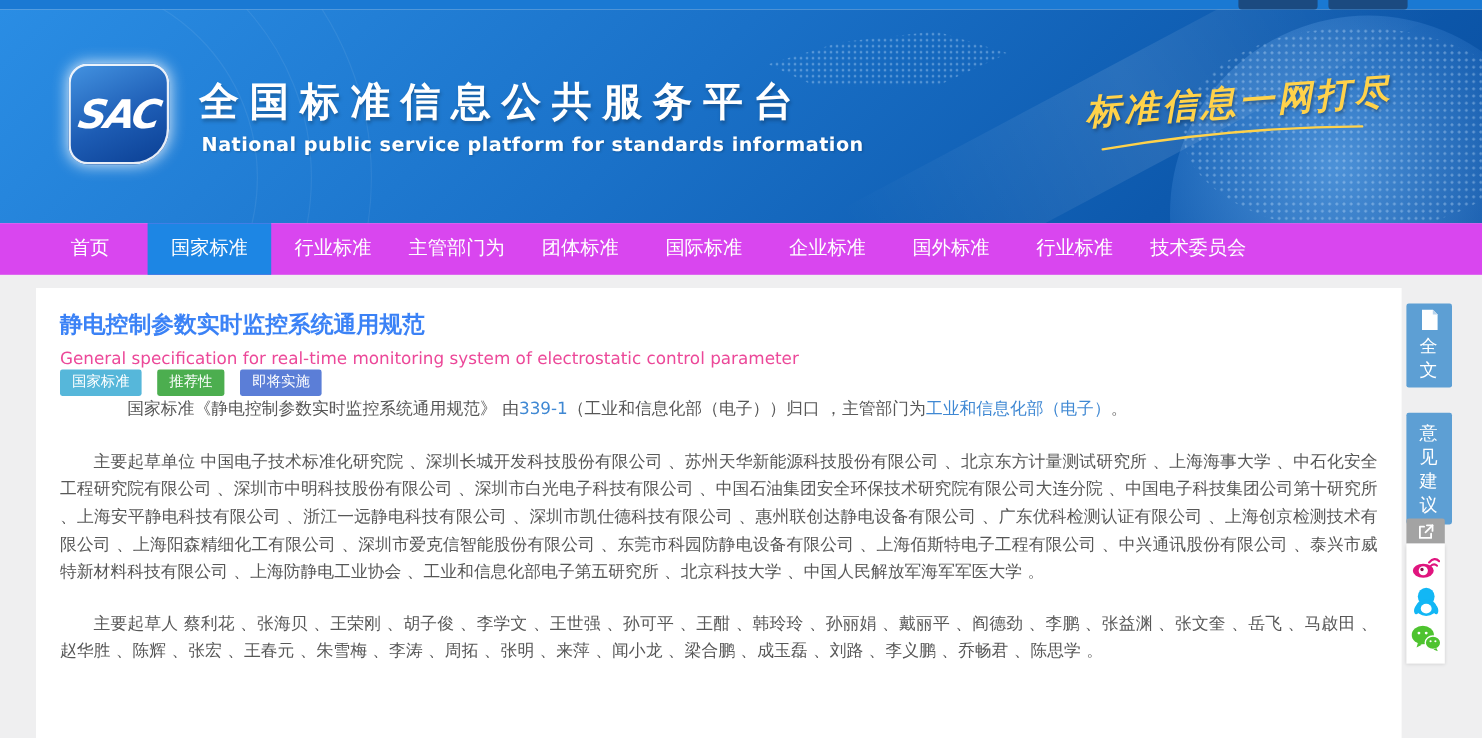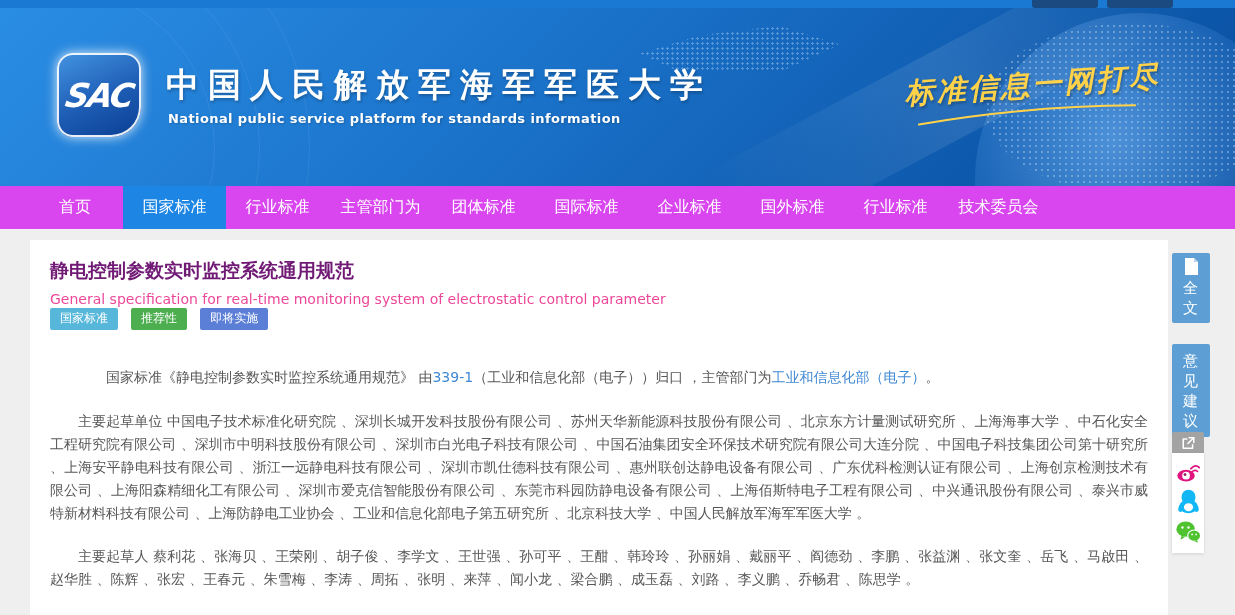--- a/index.html
+++ b/index.html
@@ -30,40 +30,40 @@
            clip-path:polygon(0 60%,30% 20%,70% 0,100% 40%,70% 100%,20% 100%); }
 
   .logo { position:absolute; left:57px; top:45px; width:84px; height:84px; cursor:pointer;
           background:linear-gradient(155deg,#4494e2 0%,#1d5cb4 55%,#0a3e92 100%);
           border-radius:16px 16px 30px 16px; box-shadow:0 0 12px rgba(255,255,255,.85), inset 0 0 0 2px rgba(255,255,255,.9);
           display:flex; align-items:center; justify-content:center; }
   .logo span { color:#fff; font-size:33px; font-weight:bold; font-style:italic; letter-spacing:-2px; transform:skewX(-10deg); }
 
   .h-title { position:absolute; left:166px; top:55px; color:#fff; font-size:33px; font-weight:bold; letter-spacing:9px;
              text-shadow:1px 2px 3px rgba(0,0,0,.25); white-space:nowrap; }
-  .h-sub   { position:absolute; left:168px; top:103px; color:#fff; font-size:13px; font-weight:bold; letter-spacing:.4px;
+  .h-sub   { position:absolute; left:168px; top:103px; color:#fff; font-size:16px; font-weight:bold; letter-spacing:.4px;
              text-shadow:1px 1px 2px rgba(0,0,0,.2); white-space:nowrap; }
 
   .slogan { position:absolute; left:905px; top:58px; width:240px; text-align:center; transform:rotate(-4deg);
             color:#ffd24a; font-size:29px; font-weight:bold; font-style:italic; letter-spacing:3px;
             font-family:"DejaVu Serif","Liberation Serif",serif; text-shadow:1px 2px 3px rgba(0,0,0,.3); white-space:nowrap; }
   .slogan svg { display:block; margin:2px auto 0; }
 
   
   .nav { position:absolute; left:0; top:186px; width:1235px; height:43px; background:#d946ef; display:flex; align-items:stretch; }
   .nav-item { width:103px; display:flex; align-items:center; justify-content:center; color:#fff; font-size:16px;
               cursor:pointer; white-space:nowrap; }
   .nav-item:first-child { width:96px; margin-left:27px; }
   .nav-item.active { background:#1d86e4; }
 
   
   .card { position:absolute; left:30px; top:240px; width:1138px; height:375px; background:#ffffff; padding:18px 20px; overflow:hidden; }
-  .std-title { font-size:19px; color:#701a75; font-weight:600; margin-bottom:7px; }
+  .std-title { font-size:19px; color:#3b82f6; font-weight:600; margin-bottom:7px; }
   .std-title-en { font-size:14px; color:#ec4899; }
-  .badges { margin-bottom:36px; }
+  .badges { }
   .badge { display:inline-block; padding:2px 10px 3px; margin-right:8px; border-radius:2px; color:#fff; font-size:12px; }
   .badge.b-gb  { background:#56b7da; }
   .badge.b-rec { background:#4cae4f; }
   .badge.b-soon{ background:#5b7ed7; }
   .para { font-size:14px; color:#575757; line-height:23px; text-indent:2em; margin-bottom:20px; text-align:justify; }
   .para.first { text-indent:4em; margin-bottom:21px; }
   .para a { color:#3f88d3; text-decoration:none; cursor:pointer; }
 
   
   .fab { position:absolute; color:#fff; display:flex; flex-direction:column; align-items:center; justify-content:center; cursor:pointer; }
@@ -92,21 +92,21 @@
     <div class="arc a2"></div>
     <div class="arc a3"></div>
     <div class="globe"></div>
     <div class="globe-dots"></div>
     <div class="dots-mini"></div>
     <div class="streak"></div>
 
     <div class="logo">
       <span>SAC</span>
     </div>
-    <div class="h-title">中国人民解放军海军军医大学</div>
+    <div class="h-title">全国标准信息公共服务平台</div>
     <div class="h-sub">National public service platform  for standards information</div>
 
     <div class="slogan">
       <span>标准信息一网打尽</span>
       <svg width="225" height="12" viewBox="0 0 225 12">
         <path d="M4 9 Q112 -2 221 5" stroke="#ffd24a" stroke-width="2" fill="none" stroke-linecap="round"></path>
       </svg>
     </div>
   </div>
 

